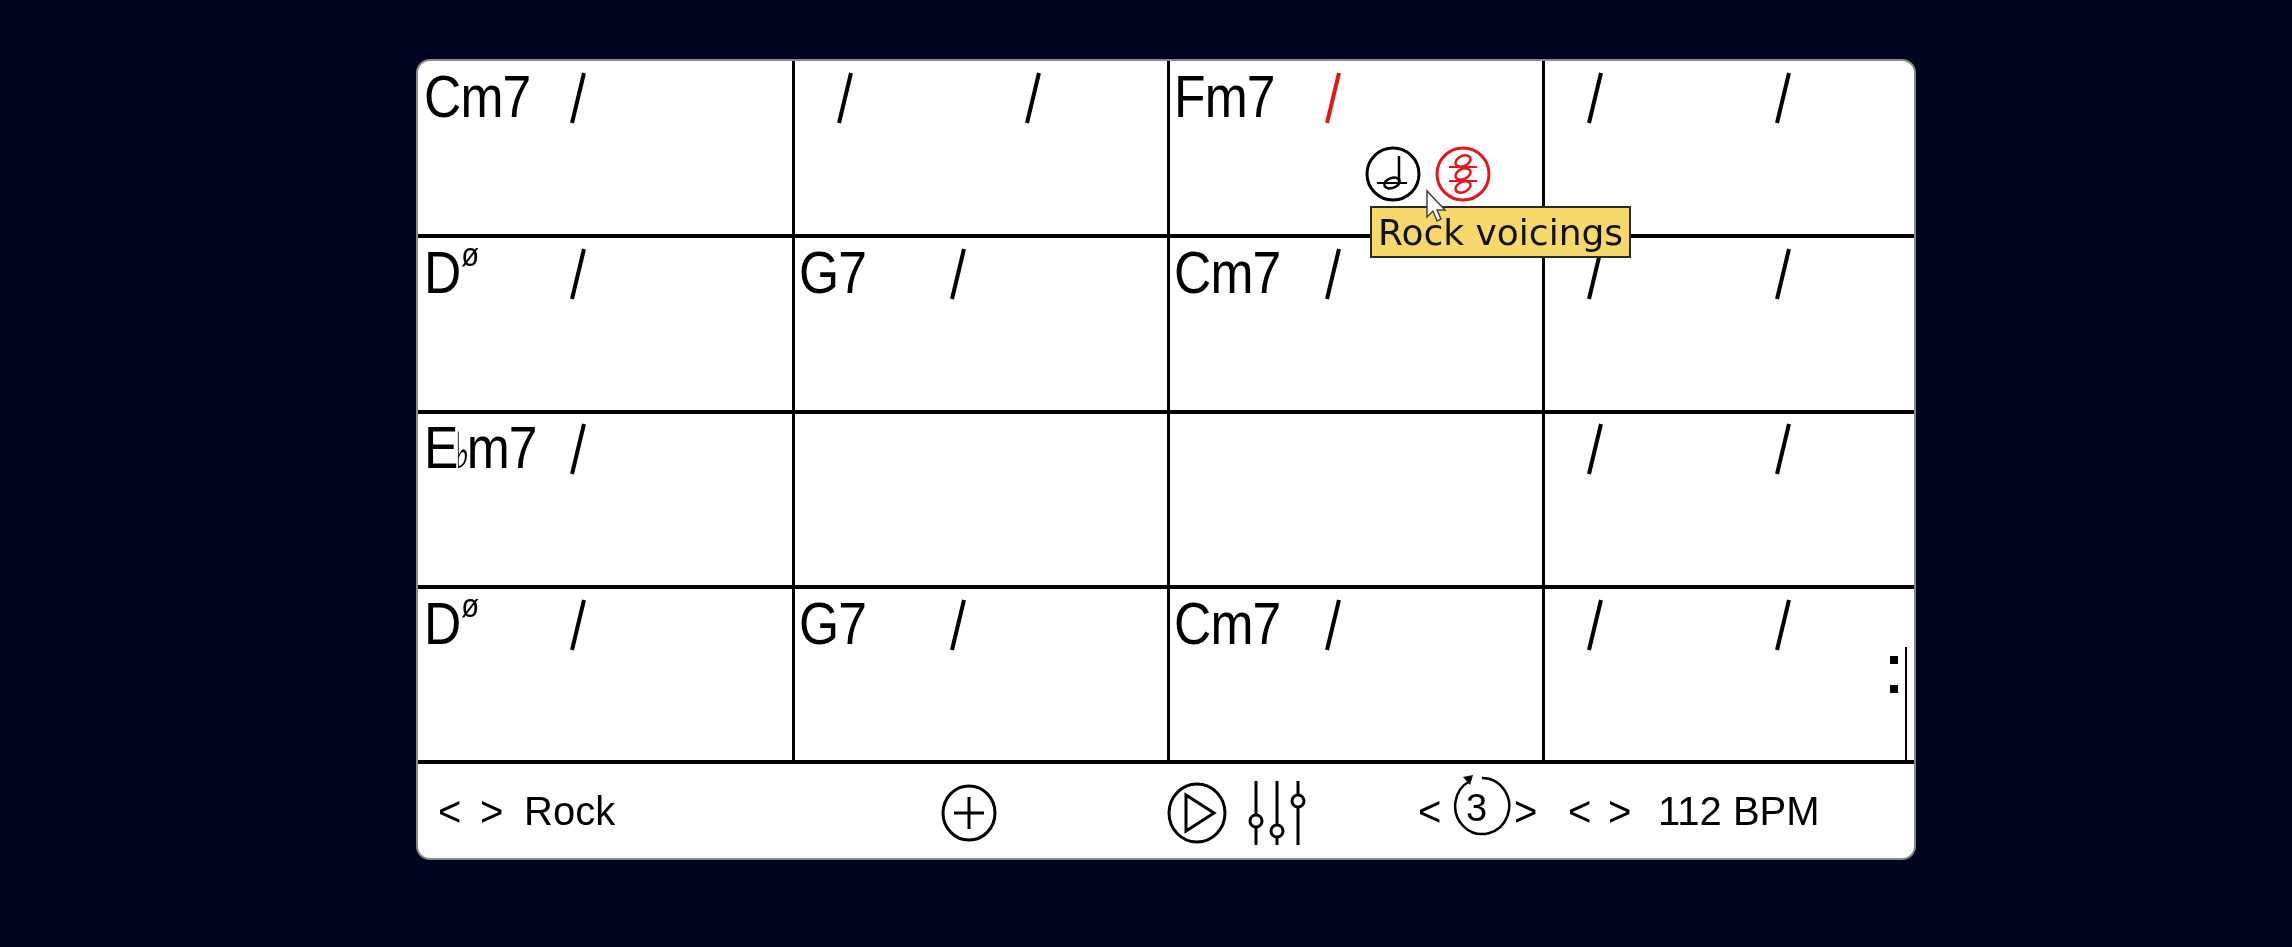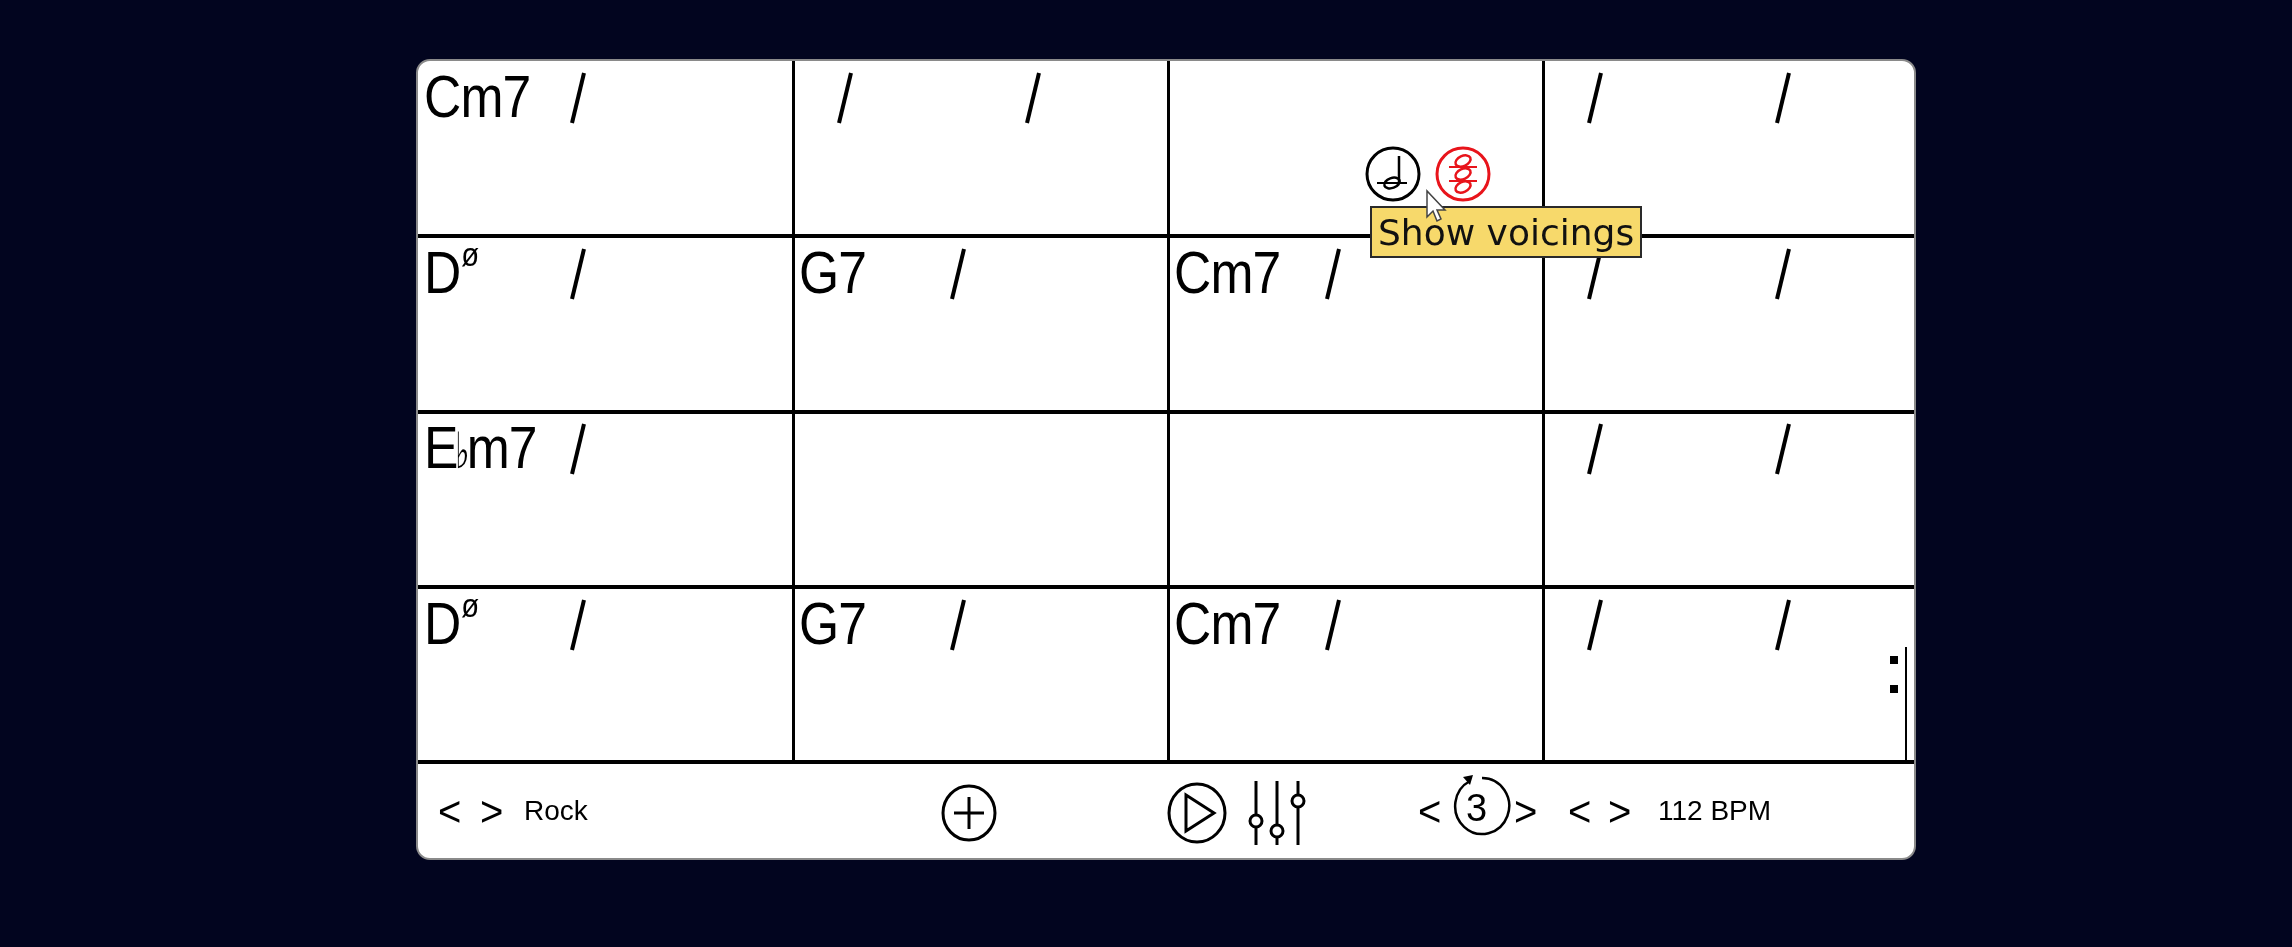--- a/index.html
+++ b/index.html
@@ -98,21 +98,21 @@
     .cursor {
       position: absolute; left: 1007px; top: 128px; width: 24px; height: 36px;
     }
     .toolbar {
       position: absolute;
       left: 0; top: 702px;
       width: 1496px; height: 97px;
     }
     .tb-text {
       position: absolute;
-      font-size: 28px;
+      font-size: 40px;
       line-height: 44px;
       color: #000;
       white-space: nowrap;
     }
     .nav-arrow {
       position: absolute;
       font-size: 40px;
       line-height: 44px;
       color: #000;
       transform: scaleY(1.05);
@@ -135,20 +135,28 @@
     </div>
     <div class="cell" style="left:375px;top:0">
       <div class="slash" style="left:42px">
           <svg width="20" height="54">
             <line x1="16" y1="2" x2="4" y2="52" stroke="#000" stroke-width="4"></line>
           </svg>
         </div>
       <div class="slash" style="left:230px">
           <svg width="20" height="54">
             <line x1="16" y1="2" x2="4" y2="52" stroke="#000" stroke-width="4"></line>
+          </svg>
+        </div>
+    </div>
+    <div class="cell" style="left:750px;top:0">
+      <div class="beat" style="left:6px"><span class="chord">Fm7</span></div>
+      <div class="slash" style="left:155px">
+          <svg width="20" height="54">
+            <line x1="16" y1="2" x2="4" y2="52" stroke="#e8141b" stroke-width="4"></line>
           </svg>
         </div>
     </div>
     <div class="cell" style="left:1125px;top:0">
       <div class="slash" style="left:42px">
           <svg width="20" height="54">
             <line x1="16" y1="2" x2="4" y2="52" stroke="#000" stroke-width="4"></line>
           </svg>
         </div>
       <div class="slash" style="left:230px">
@@ -277,21 +285,21 @@
       <svg width="56" height="56" viewBox="0 0 56 56">
         <circle cx="28" cy="28" r="26" fill="none" stroke="#e8141b" stroke-width="3"></circle>
         <ellipse cx="28" cy="15" rx="8" ry="5" transform="rotate(-25 28 15)" fill="none" stroke="#e8141b" stroke-width="2.5"></ellipse>
         <ellipse cx="28" cy="28" rx="8" ry="5" transform="rotate(-25 28 28)" fill="none" stroke="#e8141b" stroke-width="2.5"></ellipse>
         <ellipse cx="28" cy="41" rx="8" ry="5" transform="rotate(-25 28 41)" fill="none" stroke="#e8141b" stroke-width="2.5"></ellipse>
         <line x1="14" y1="21" x2="42" y2="21" stroke="#e8141b" stroke-width="2"></line>
         <line x1="14" y1="35" x2="42" y2="35" stroke="#e8141b" stroke-width="2"></line>
       </svg>
     </div>
 
-    <div class="tooltip">Show voicings</div>
+    <div class="tooltip">Rock voicings</div>
 
     <div class="cursor">
       <svg width="24" height="36" viewBox="0 0 24 36">
         <path d="M2 2 L2 28 L8 22 L12 32 L16 30 L12 21 L20 21 Z" fill="#fff" stroke="#444" stroke-width="1.5"></path>
       </svg>
     </div>
   </div>
 
   <div class="toolbar">
     <span class="nav-arrow" style="left:20px;top:26px">&lt;</span>

